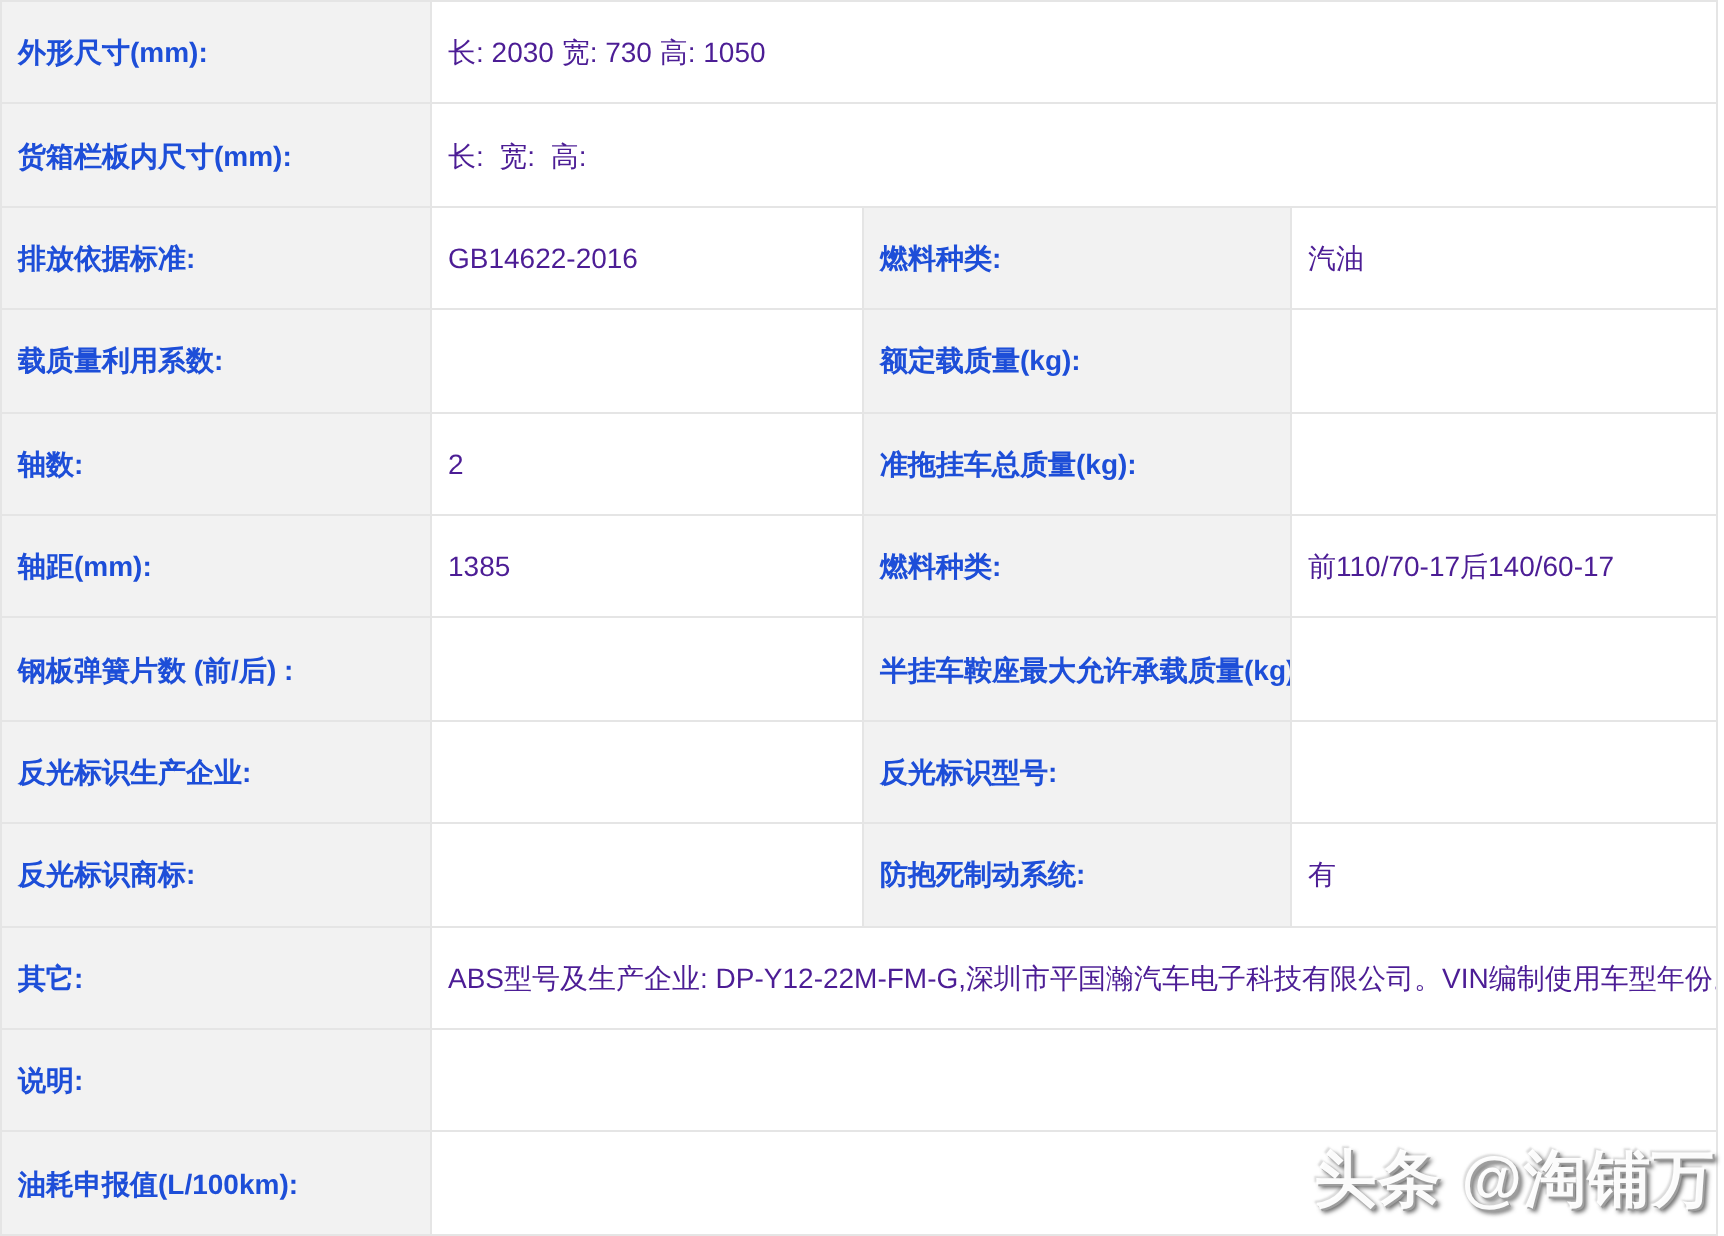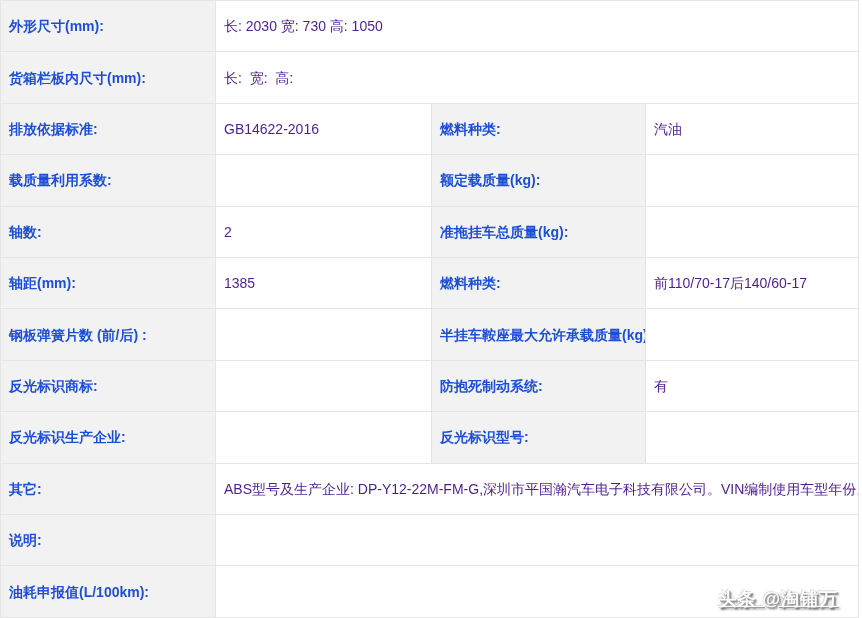--- a/index.html
+++ b/index.html
@@ -35,32 +35,31 @@
     font-weight: bold;
   }
   td.value-cell {
     background: #ffffff;
     color: #4c1d95;
     font-weight: normal;
     padding-left: 9px;
   }
   .watermark {
     position: absolute;
-    right: 24px;
+    right: 4px;
     bottom: 7px;
-    font-size: 18px;
+    font-size: 31px;
     font-weight: bold;
     letter-spacing: 1px;
     color: rgba(255,255,255,0.96);
     text-shadow:
       1px 1px 0 #9d9d9d,
       2px 2px 2px rgba(80,80,80,0.85),
       -1px -1px 1px rgba(190,190,190,0.55);
     pointer-events: none;
-    text-decoration: underline;
   }
 </style>
 </head>
 <body>
 
 <table class="spec-table">
   <colgroup>
     <col style="width:215px">
     <col style="width:216px">
     <col style="width:214px">
@@ -99,30 +98,30 @@
         <td class="label-cell">燃料种类:</td>
         <td class="value-cell">前110/70-17后140/60-17</td>
       </tr>
       <tr>
         <td class="label-cell">钢板弹簧片数 (前/后) :</td>
         <td class="value-cell"></td>
         <td class="label-cell">半挂车鞍座最大允许承载质量(kg):</td>
         <td class="value-cell"></td>
       </tr>
       <tr>
+        <td class="label-cell">反光标识生产企业:</td>
+        <td class="value-cell"></td>
+        <td class="label-cell">反光标识型号:</td>
+        <td class="value-cell"></td>
+      </tr>
+      <tr>
         <td class="label-cell">反光标识商标:</td>
         <td class="value-cell"></td>
         <td class="label-cell">防抱死制动系统:</td>
         <td class="value-cell">有</td>
-      </tr>
-      <tr>
-        <td class="label-cell">反光标识生产企业:</td>
-        <td class="value-cell"></td>
-        <td class="label-cell">反光标识型号:</td>
-        <td class="value-cell"></td>
       </tr>
       <tr>
         <td class="label-cell">其它:</td>
         <td class="value-cell" colspan="3">ABS型号及生产企业: DP-Y12-22M-FM-G,深圳市平国瀚汽车电子科技有限公司。VIN编制使用车型年份。</td>
       </tr>
       <tr>
         <td class="label-cell">说明:</td>
         <td class="value-cell" colspan="3"></td>
       </tr>
       <tr>

